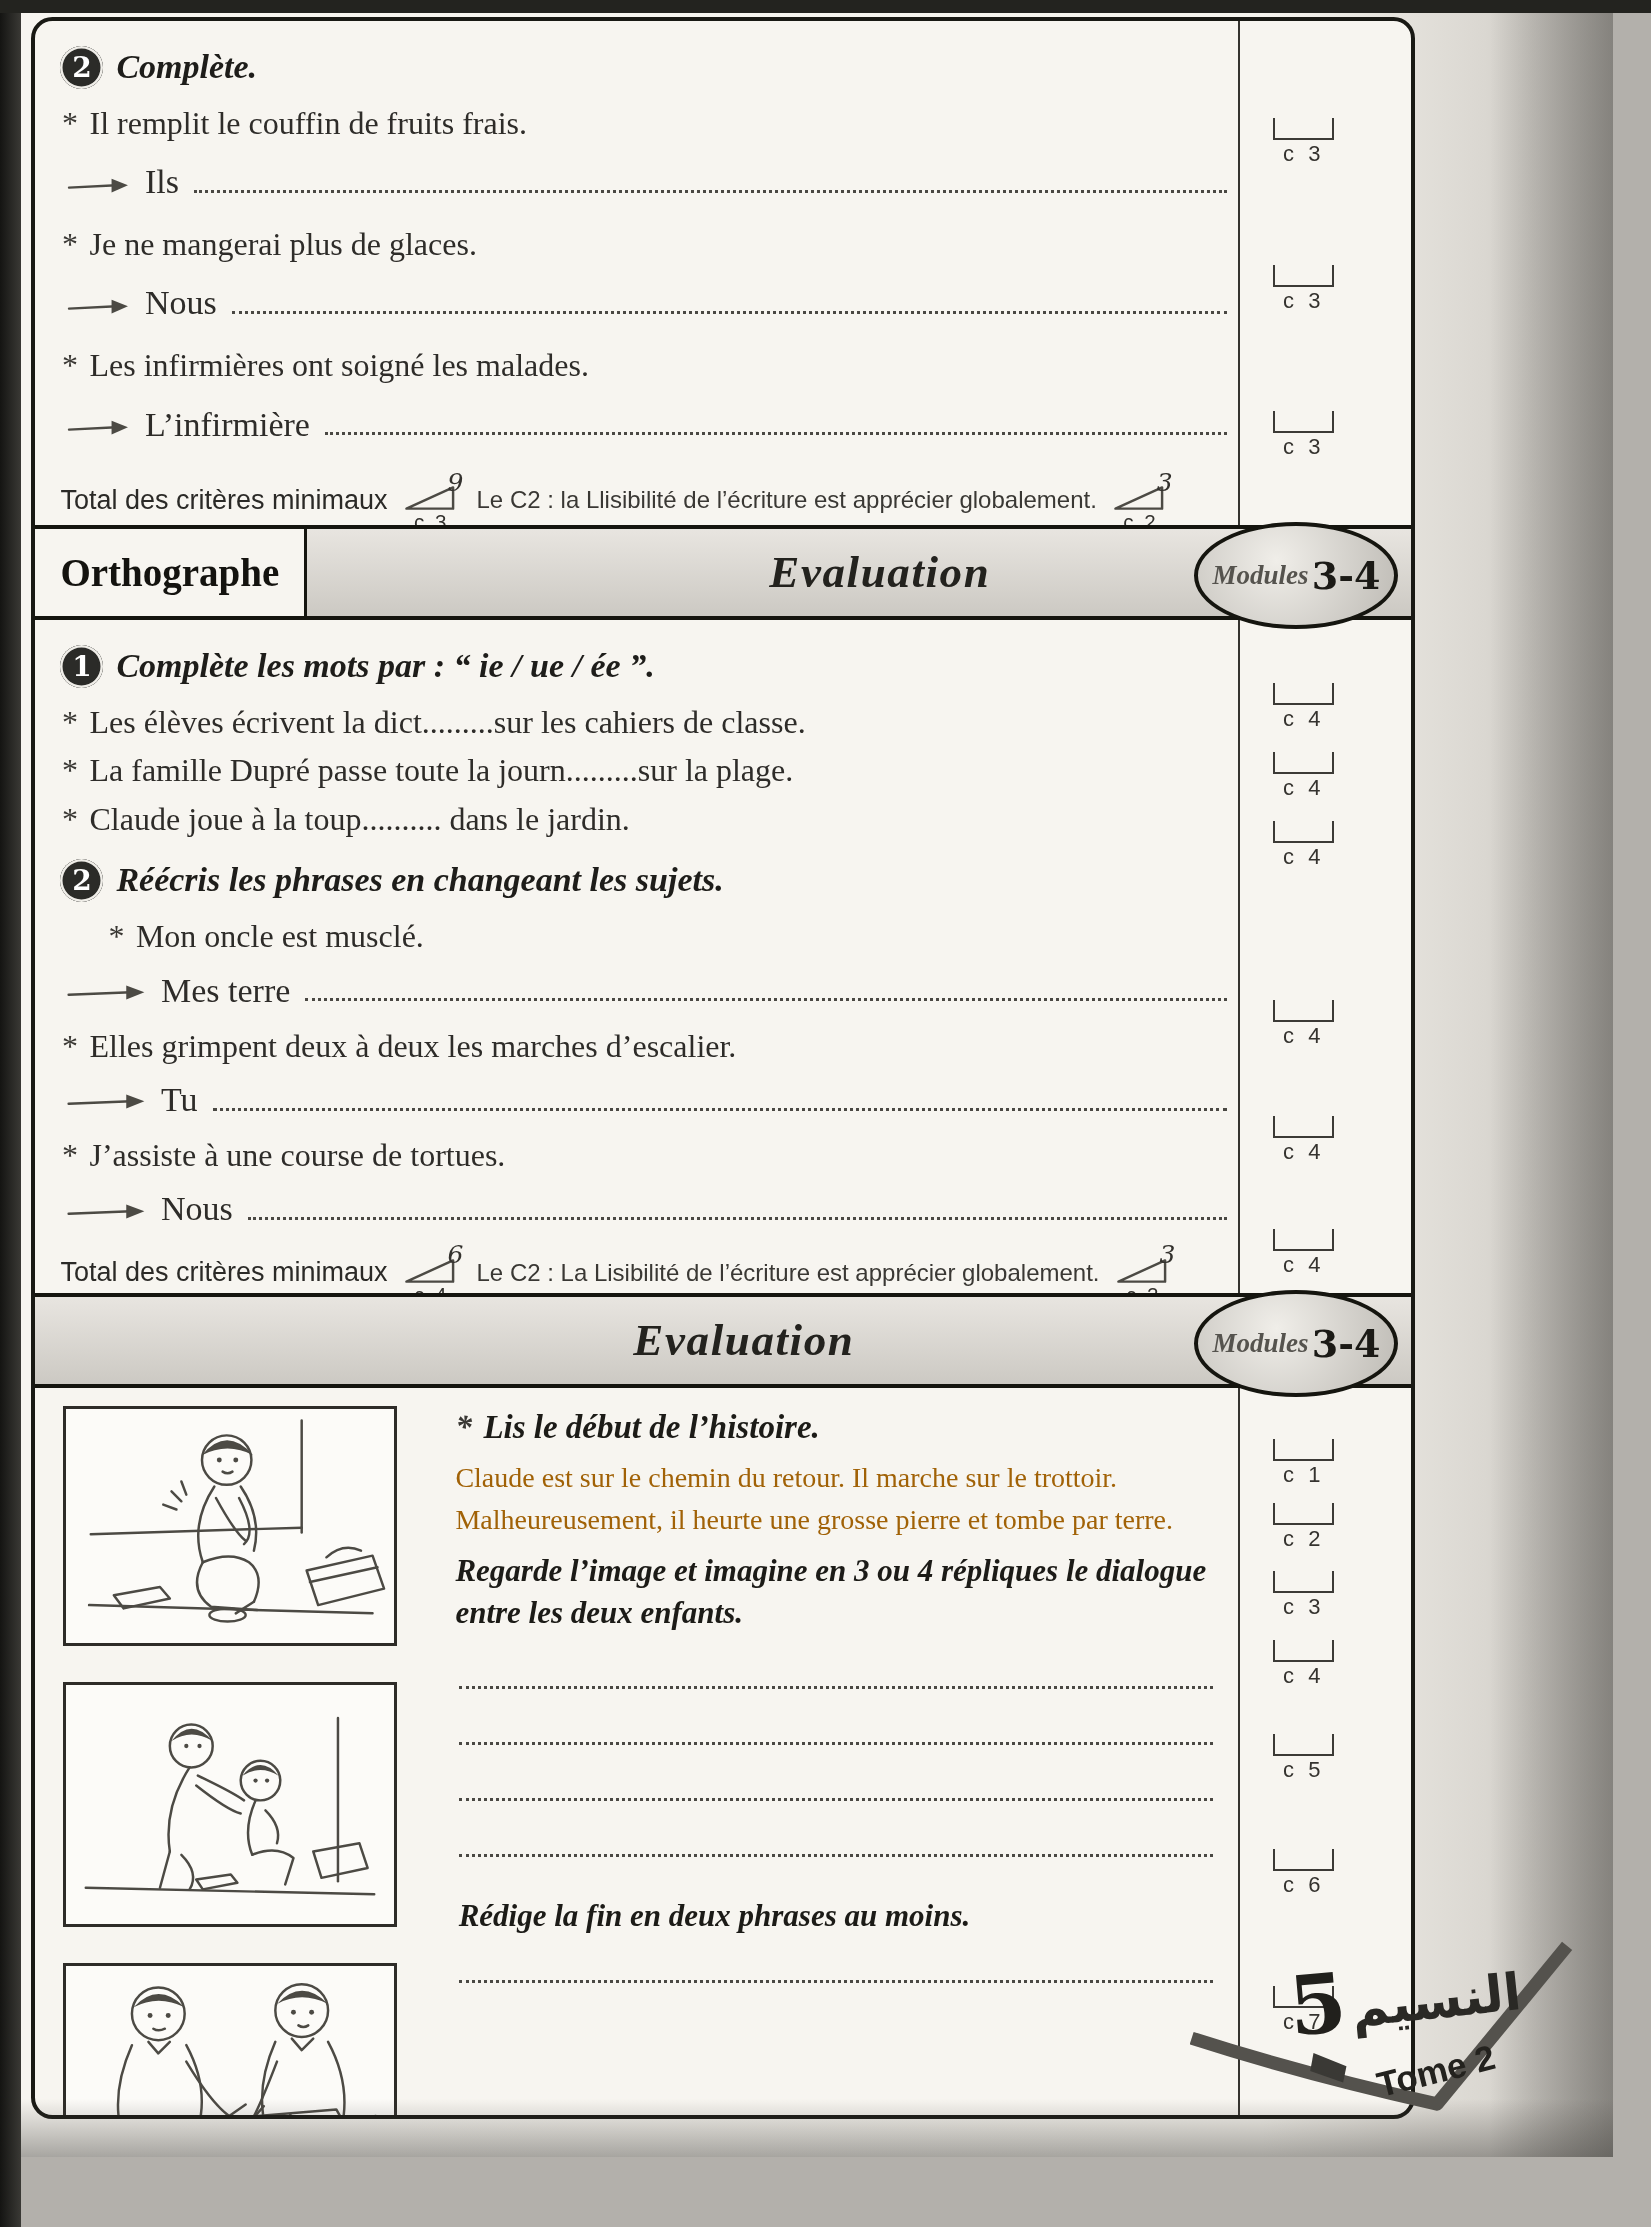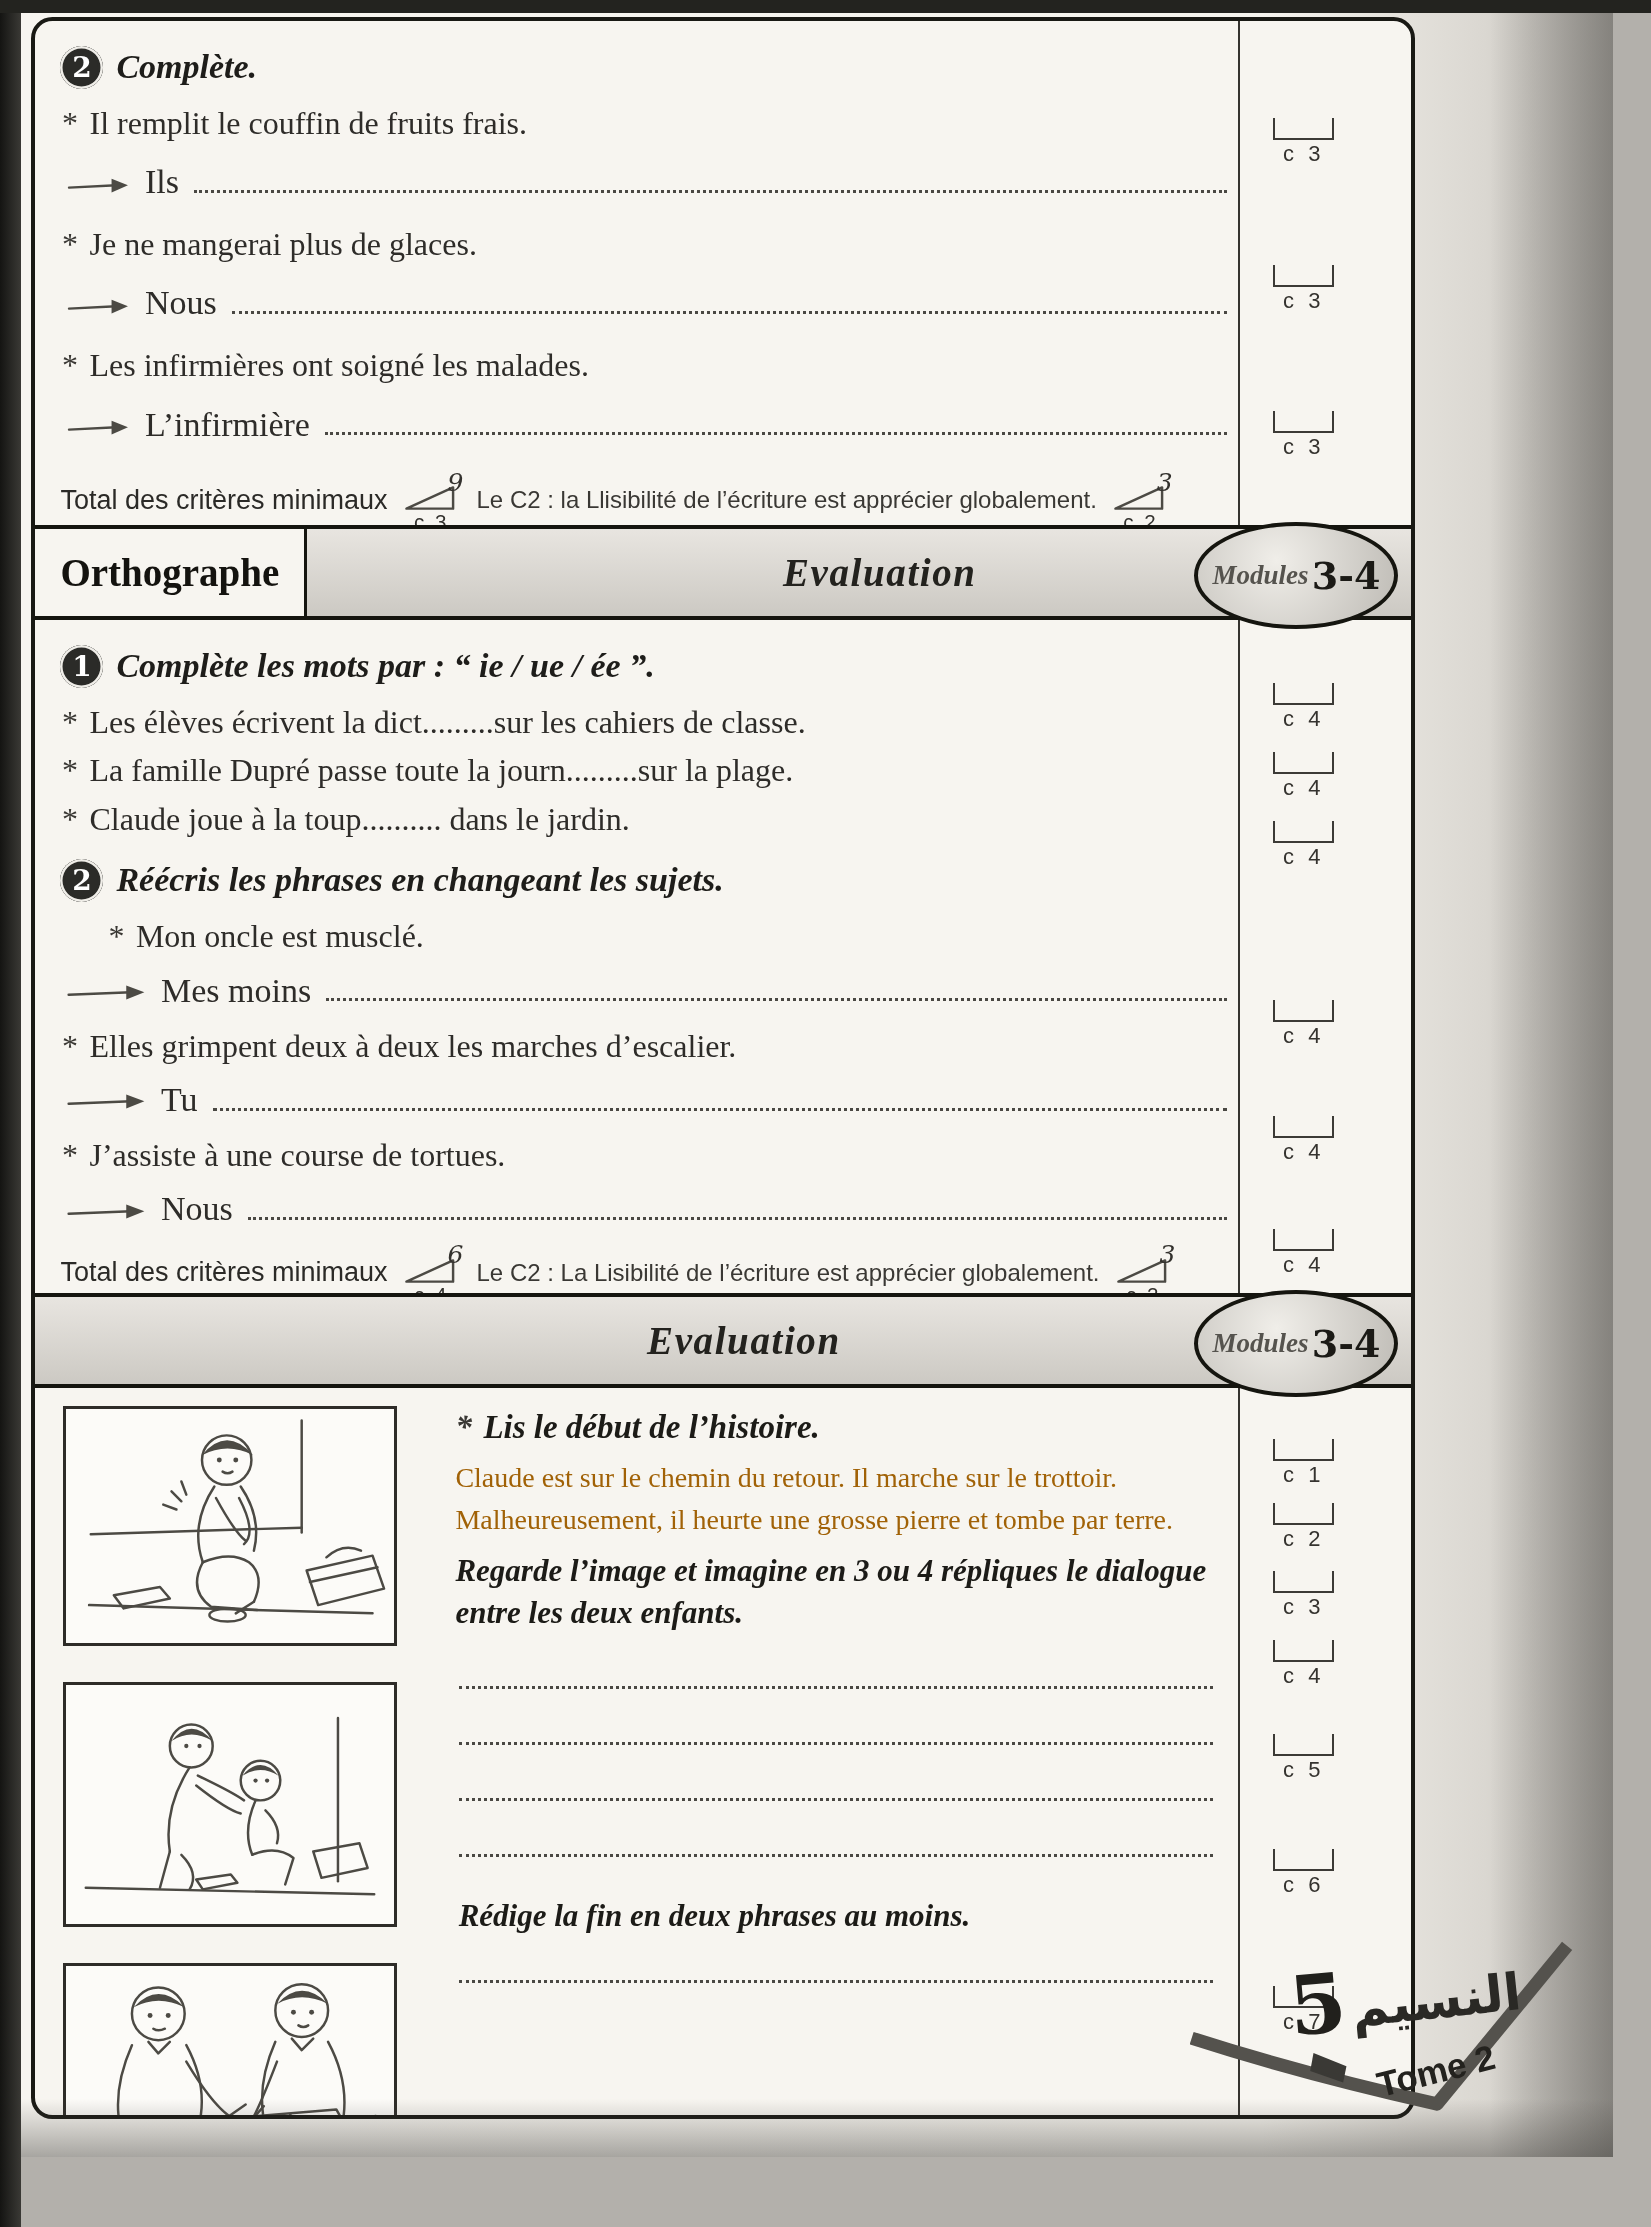--- a/index.html
+++ b/index.html
@@ -47,21 +47,21 @@
   .tri{position:relative;flex:none;width:56px;height:58px;}
   .tri svg{position:absolute;left:0;top:13px;}
   .tri .val{position:absolute;top:-3.3px;right:-3.3px;font:italic 25px "DejaVu Serif",serif;color:#34322e;}
   .tri .crit{position:absolute;bottom:-5px;left:10px;font:20.6px "Liberation Sans",sans-serif;color:#34322e;letter-spacing:2.5px;}
 
   
   .band{display:flex;align-items:stretch;height:87px;border-top:4.1px solid #15150f;border-bottom:4.1px solid #15150f;
         background:linear-gradient(#e8e5e0,#ccc9c3);position:relative;}
   .band-left{background:#f7f5f0;border-right:3.3px solid #15150f;display:flex;align-items:center;
              padding:0 25px;font-weight:bold;font-size:39px;color:#14130f;white-space:nowrap;}
-  .band-center{flex:1;display:flex;align-items:center;justify-content:center;font-size:39px;letter-spacing:1.6px;color:#23221e;padding-left:41px;}
+  .band-center{flex:1;display:flex;align-items:center;justify-content:center;font-size:45px;letter-spacing:1.6px;color:#23221e;padding-left:41px;}
   .band-badge{position:absolute;right:13px;top:-6.6px;width:196px;height:99px;border:4.1px solid #15150f;border-radius:50%;
               background:radial-gradient(circle at 40% 35%,#f0eee9,#bdbab4);display:flex;align-items:center;justify-content:center;gap:3.3px;z-index:3;}
   .band-badge .w{font-size:27px;color:#55534e;}
   .band-badge .n{font-weight:bold;font-size:38px;color:#1b1a16;font-family:"DejaVu Serif",serif;}
 
   
   .prod-content{display:flex;flex:1;min-width:0;}
   .img-col{width:372px;flex:none;padding:18px 0 0 28px;}
   .img-frame{width:328px;border:3.3px solid #2e2c28;background:#fcfbf8;margin-bottom:36px;}
   .txt-col{flex:1;min-width:0;padding:21.4px 15px 0 20px;position:relative;}
@@ -188,21 +188,21 @@
             <span class="num-circle">2</span>
             <span class="t script">Réécris les phrases en changeant les sujets.</span>
           </div>
 
           <div class="sentence" style="margin-top:1.6px;margin-left:48px;"><span class="bullet">*</span><span>Mon oncle est musclé.</span></div>
           <div class="answer-row" style="margin:16.5px 0 18px 6.6px;">
             <svg class="arrow-svg" width="79" height="20" viewBox="0 0 96 24">
                 <line class="sk" x1="2" y1="14" x2="78" y2="11"></line>
                 <path class="skf" d="M72,3 L94,11 L72,20 Z"></path>
               </svg>
-            <span class="prompt">Mes moins</span>
+            <span class="prompt">Mes terre</span>
             <span class="dots"></span>
           </div>
 
           <div class="sentence"><span class="bullet">*</span><span>Elles grimpent deux à deux les marches d’escalier.</span></div>
           <div class="answer-row" style="margin:16.5px 0 18px 6.6px;">
             <svg class="arrow-svg" width="79" height="20" viewBox="0 0 96 24">
                 <line class="sk" x1="2" y1="14" x2="78" y2="11"></line>
                 <path class="skf" d="M72,3 L94,11 L72,20 Z"></path>
               </svg>
             <span class="prompt">Tu</span>

